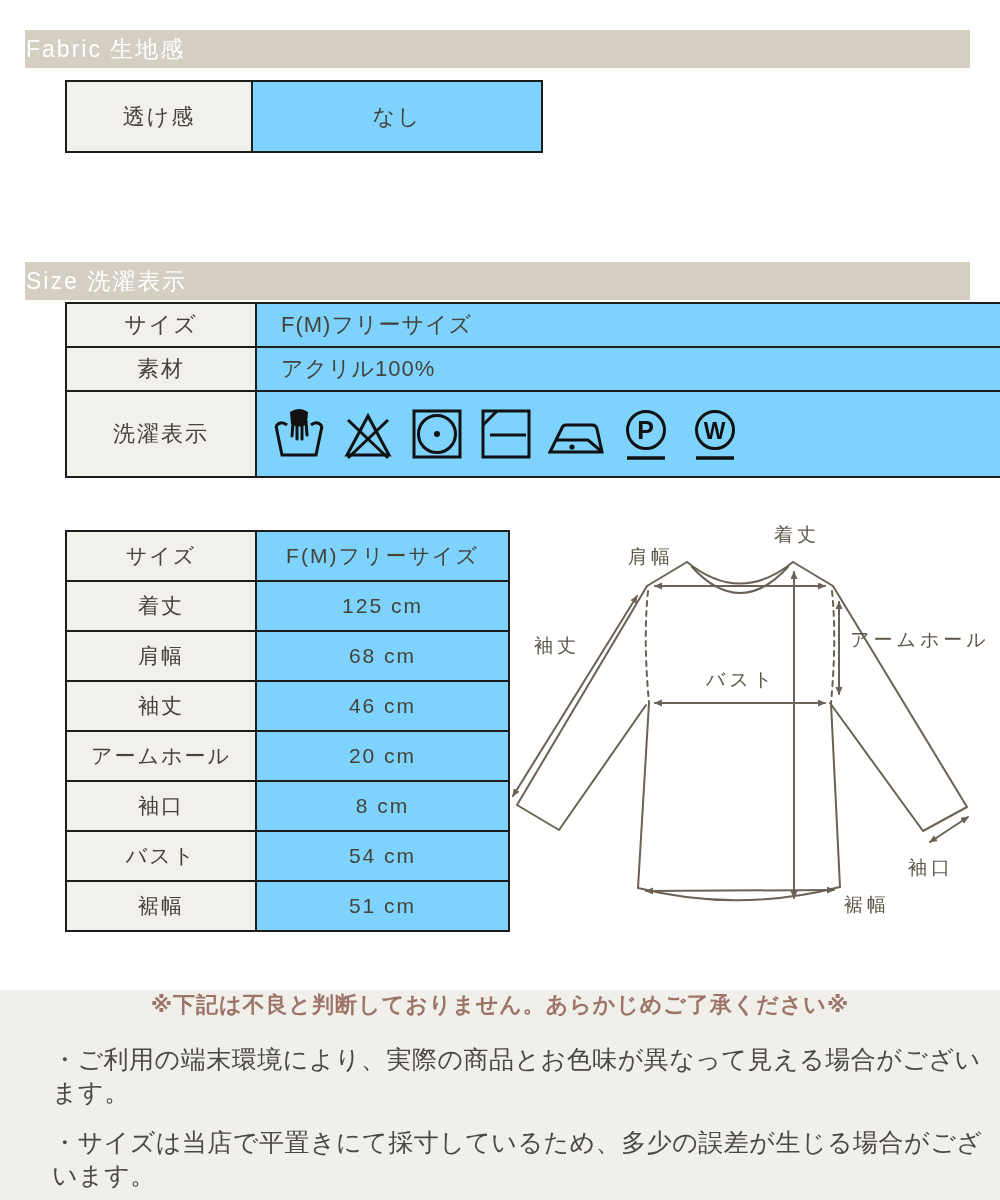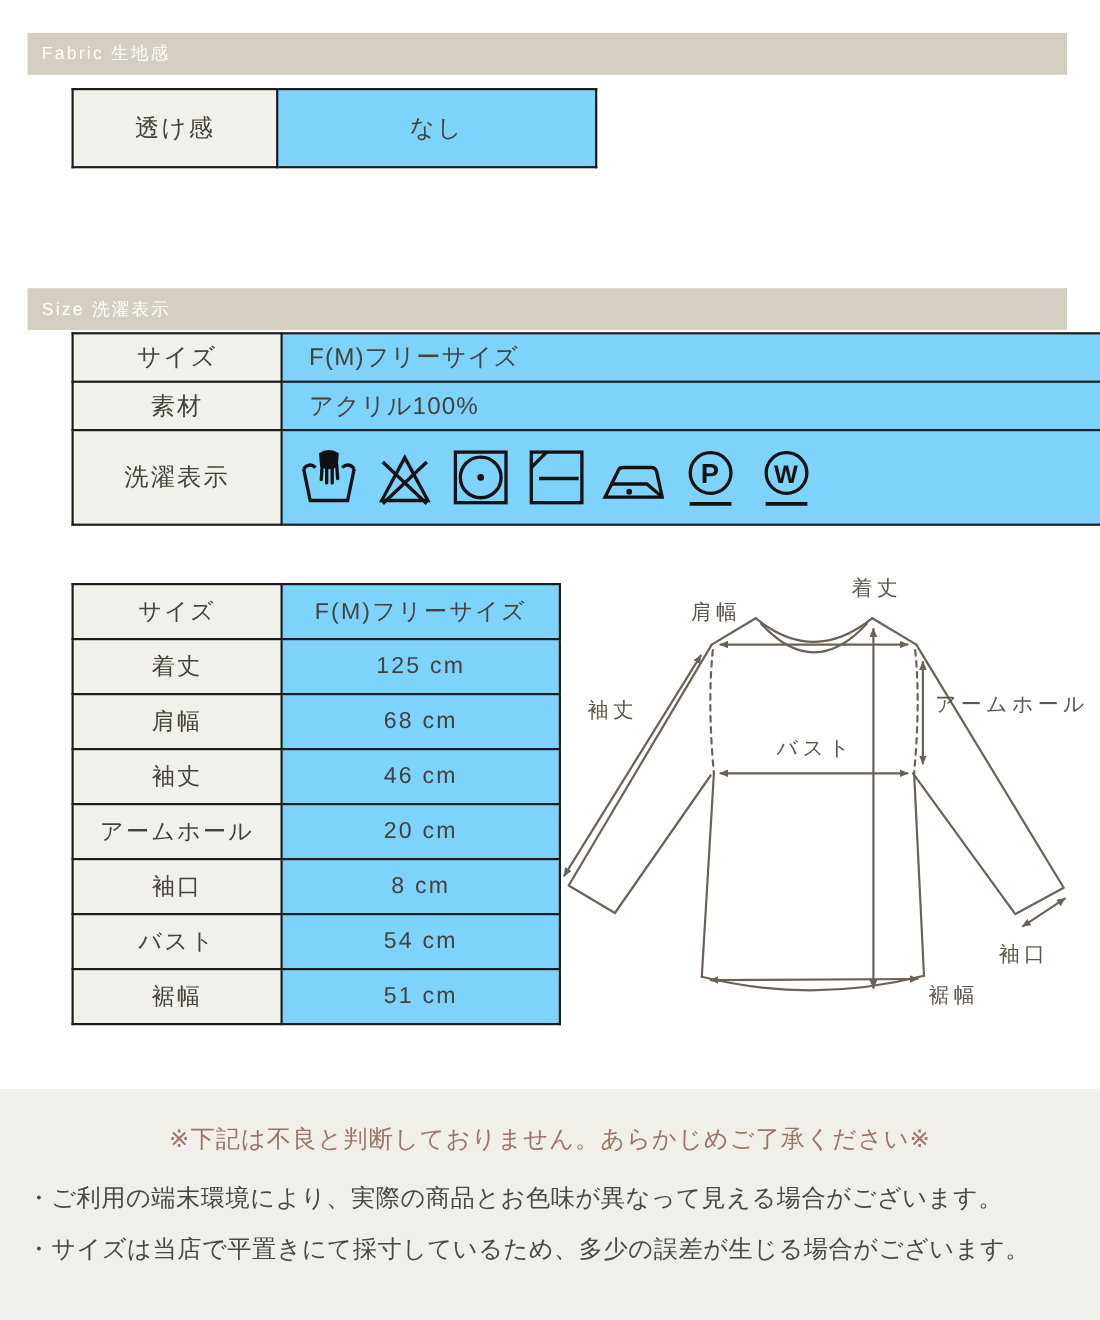--- a/index.html
+++ b/index.html
@@ -5,22 +5,22 @@
   html,body{margin:0;padding:0;}
   body{
     width:1000px;height:1200px;position:relative;overflow:hidden;
     background:#ffffff;color:#403d37;
     font-family:"Liberation Sans","DejaVu Sans",sans-serif;
   }
   
   .bar{
     position:absolute;left:25px;width:945px;height:38px;
     background:#d4cfc2;color:#ffffff;
-    font-size:16px;font-weight:500;letter-spacing:2px;
-    line-height:39px;padding-left:13px;box-sizing:border-box;
+    font-size:23px;font-weight:500;letter-spacing:2px;
+    line-height:39px;padding-left:1px;box-sizing:border-box;
   }
   #fabric-bar{top:30px;}
   #size-bar{top:262px;}
 
   table{border-collapse:collapse;table-layout:fixed;margin-left:40px;}
   table,th,td{border:2px solid #1c1c1c;}
   th{background:#f2f0ea;font-weight:400;color:#45423c;}
   td{background:#7dd3fc;color:#45423c;}
 
   
@@ -53,22 +53,22 @@
   #lbl-shoulder{left:148px;top:29px;}
   #lbl-length{left:294px;top:7px;}
   #lbl-sleeve{left:54px;top:118px;}
   #lbl-armhole{left:370px;top:112px;}
   #lbl-bust{left:226px;top:152px;}
   #lbl-cuff{left:428px;top:340px;}
   #lbl-hem{left:364px;top:377px;}
 
   
   .notes{position:absolute;left:0;top:990px;width:1000px;height:210px;background:#f1efea;}
-  .notes-title{margin:0;padding-top:31px;text-align:center;font-size:22px;font-weight:normal;color:#9d7468;letter-spacing:1px;}
-  .notes-list{margin:23px 0 0 24px;font-size:22px;color:#4a4843;}
+  .notes-title{margin:0;text-align:center;font-size:22px;font-weight:bold;color:#9d7468;letter-spacing:1px;}
+  .notes-list{margin:23px 0 0 52px;font-size:25px;color:#4a4843;}
   .notes-list .note-item{margin-bottom:17px;letter-spacing:0.5px;}
 </style>
 </head>
 <body>
 
 <div class="bar" id="fabric-bar">Fabric 生地感</div>
 
 <div class="fabric-wrap">
   <table class="ftl">
     <colgroup>

